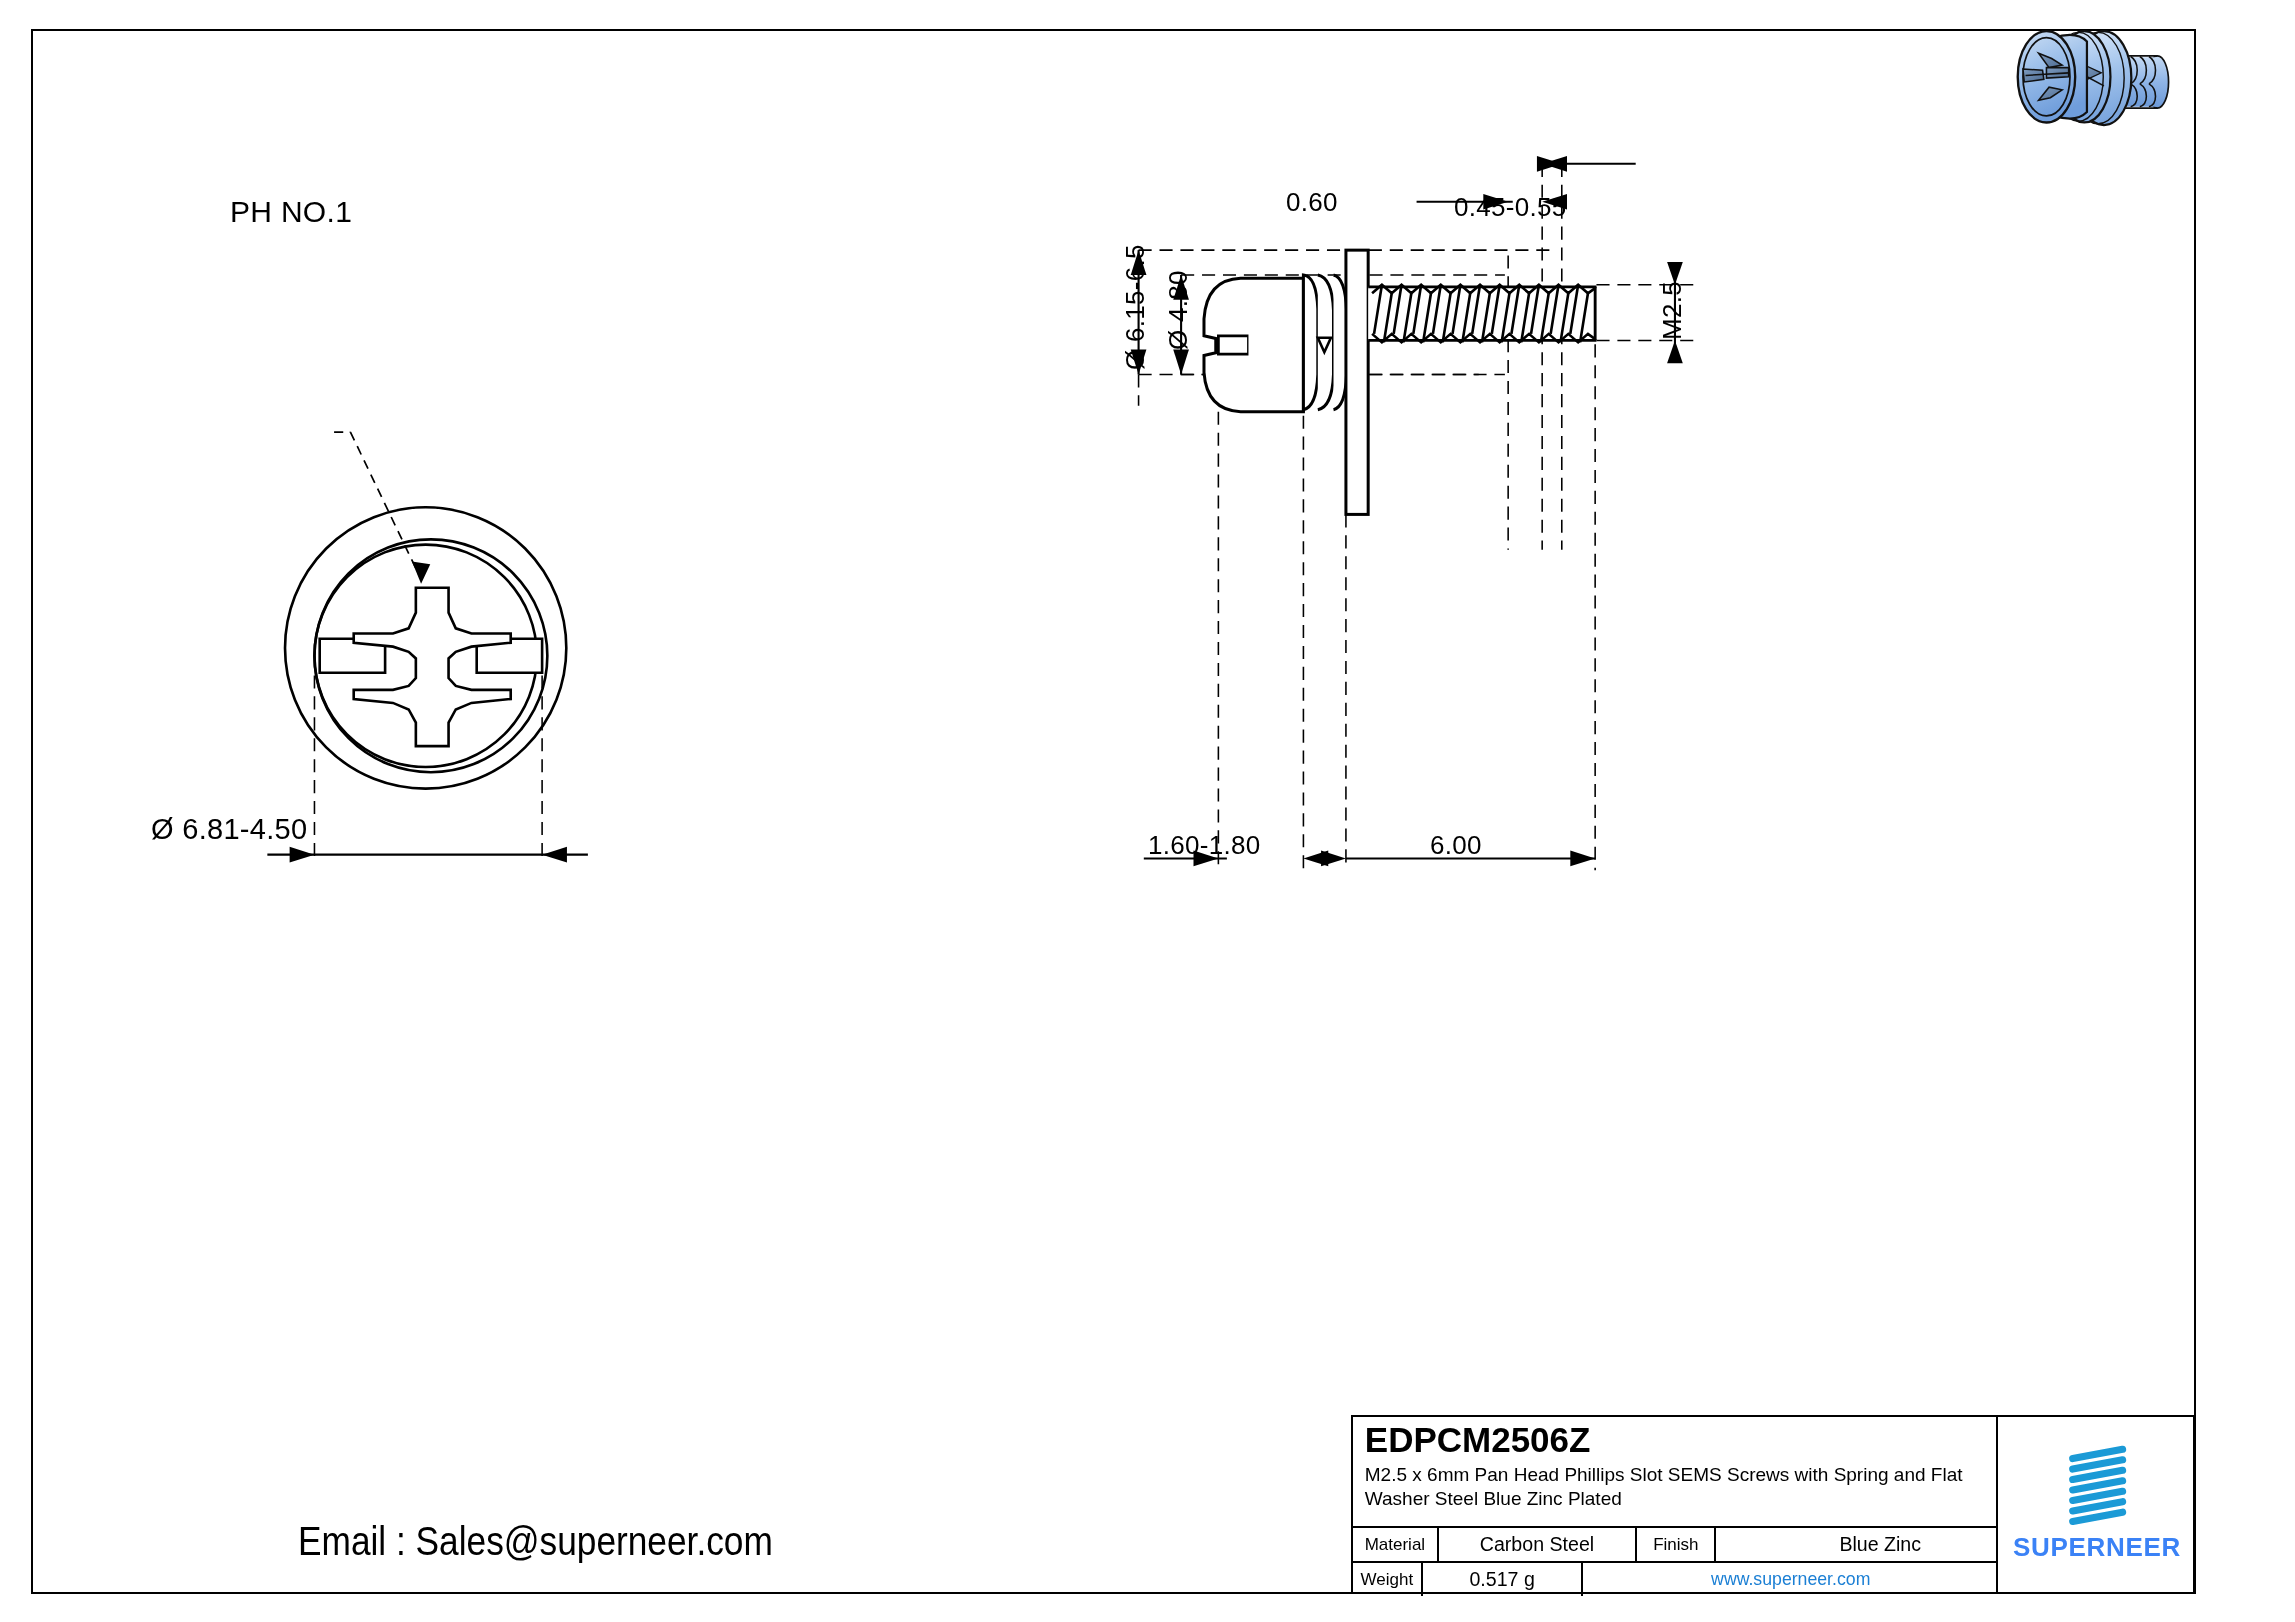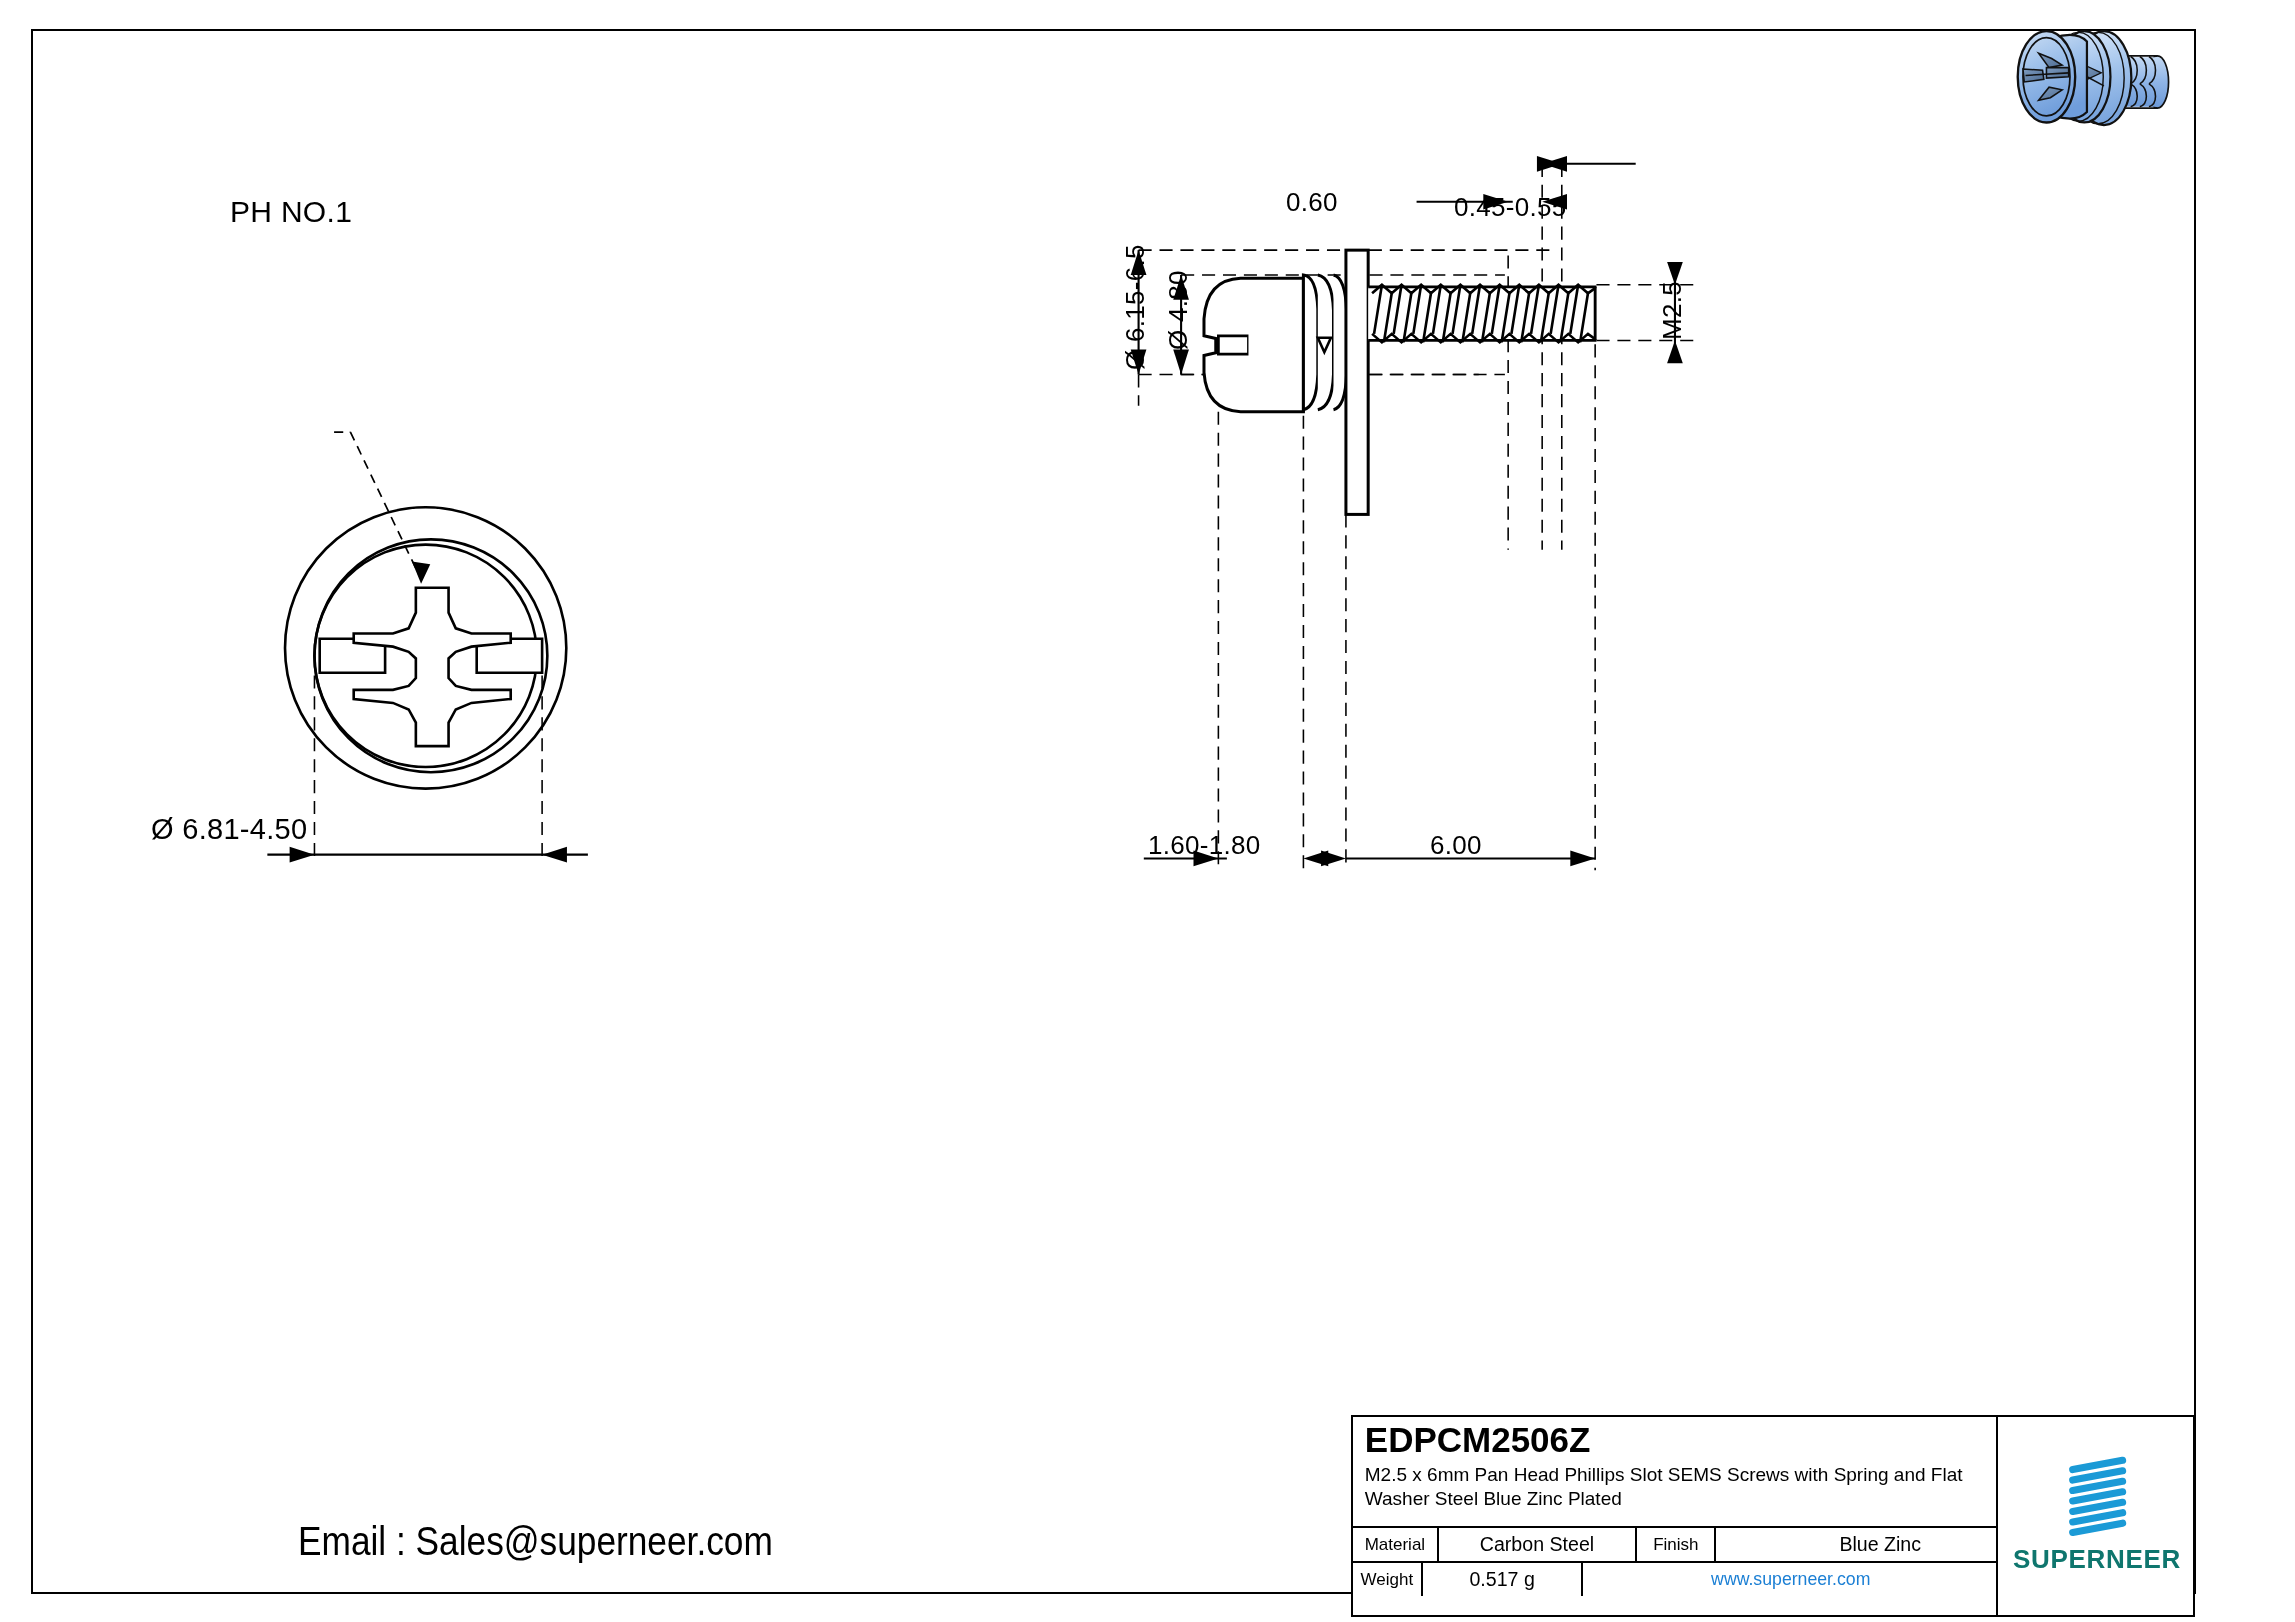--- a/index.html
+++ b/index.html
@@ -12,21 +12,21 @@
   .frame{position:absolute;left:31px;top:29px;width:2165px;height:1565px;
          border:2.6px solid #000;box-sizing:border-box;}
 
   
   .dimtext{position:absolute;font-family:"Liberation Sans",sans-serif;
            font-size:26px;letter-spacing:0.3px;white-space:nowrap;color:#000;}
   .vtext{transform-origin:0 0;}
   svg{position:absolute;left:0;top:0;overflow:visible;}
 
   
-  .tblock{position:absolute;left:1351px;top:1415px;width:844px;height:202px;
+  .tblock{position:absolute;left:1351px;top:1415px;width:844px;height:179px;
           box-sizing:border-box;border:2px solid #000;background:#fff;}
   .tb-left{position:absolute;left:0;top:0;width:645px;height:100%;box-sizing:border-box;
            border-right:2px solid #000;}
   .tb-right{position:absolute;left:645px;top:0;width:198px;height:100%;}
   .tb-edp{position:absolute;left:11.8px;top:2.6px;font-size:35px;font-weight:bold;
           letter-spacing:0px;font-family:"Liberation Sans",sans-serif;}
   .tb-desc{position:absolute;left:11.8px;top:46px;width:622px;font-size:19px;line-height:24px;
            font-family:"Liberation Sans",sans-serif;}
   .tb-rows{position:absolute;left:0;top:109px;width:645px;height:70px;}
   .tb-row{position:absolute;left:0;width:645px;height:35px;box-sizing:border-box;
@@ -36,21 +36,21 @@
   .tb-cell{height:100%;display:flex;align-items:center;justify-content:center;
            box-sizing:border-box;font-size:18.3px;}
   .tb-cell.lbl{width:92px;border-right:2px solid #000;font-size:17px;}
   .tb-cell.val1{width:213px;border-right:2px solid #000;font-size:19.6px;}
   .tb-cell.lbl2{width:85px;border-right:2px solid #000;font-size:17px;}
   .tb-cell.val2{width:253px;font-size:19.6px;margin-left:46px;}
   .tb-cell.wide{width:551px;font-size:17.7px;color:#1b7fd4;}
   .logo-wrap{position:absolute;left:0;top:0;width:198px;height:100%;
              display:flex;flex-direction:column;align-items:center;justify-content:center;}
   .logo-mark{width:80px;height:84px;position:relative;}
-  .logo-text{font-size:26px;font-weight:bold;color:#0f766e;letter-spacing:0.7px;
+  .logo-text{font-size:26px;font-weight:bold;color:#3b82f6;letter-spacing:0.7px;
              font-family:"Liberation Sans",sans-serif;margin-top:2.6px;}
 
   
   .email{position:absolute;left:298px;top:1518px;font-size:41px;
          font-family:"Liberation Sans Narrow","Liberation Sans",sans-serif;
          transform:scaleX(.86);transform-origin:0 0;white-space:nowrap;}
 
   
   .thumb{position:absolute;left:2002px;top:18.3px;width:196px;height:111px;}
 </style>

